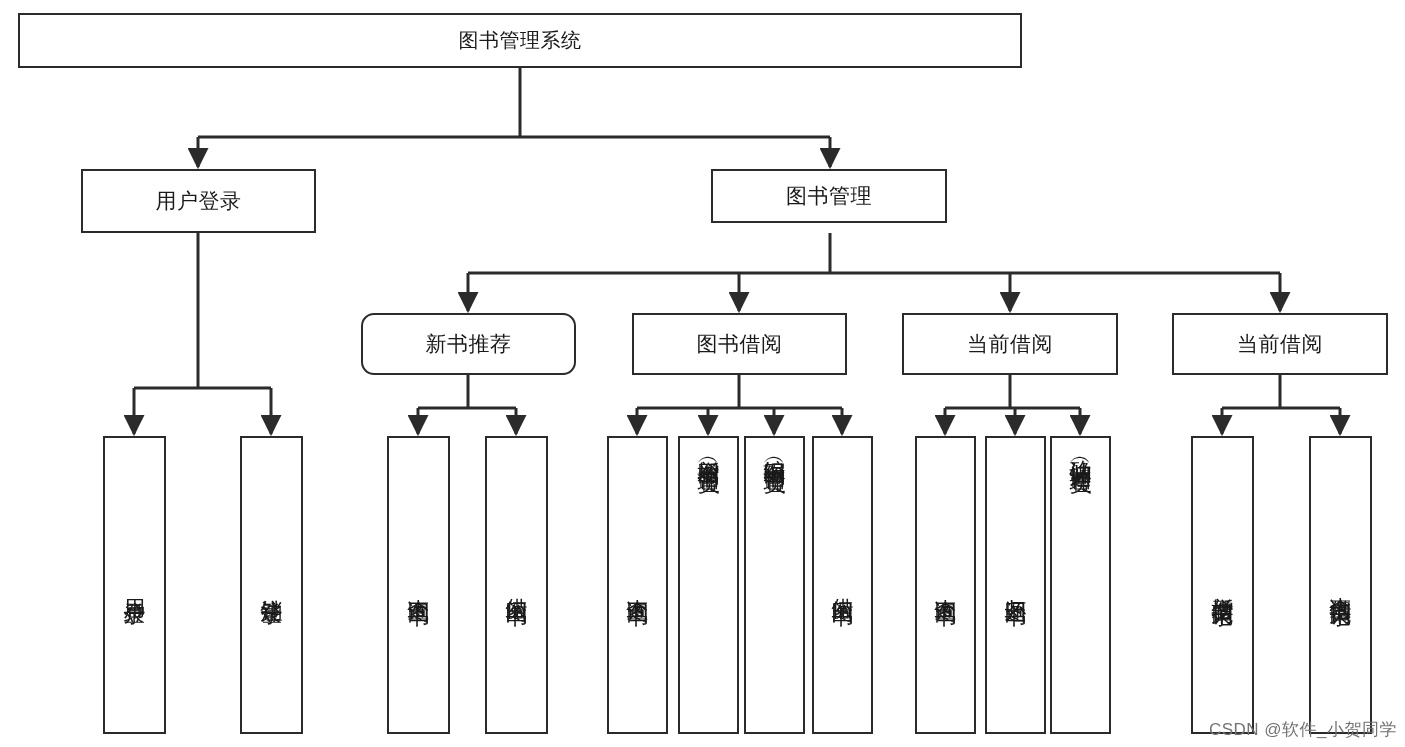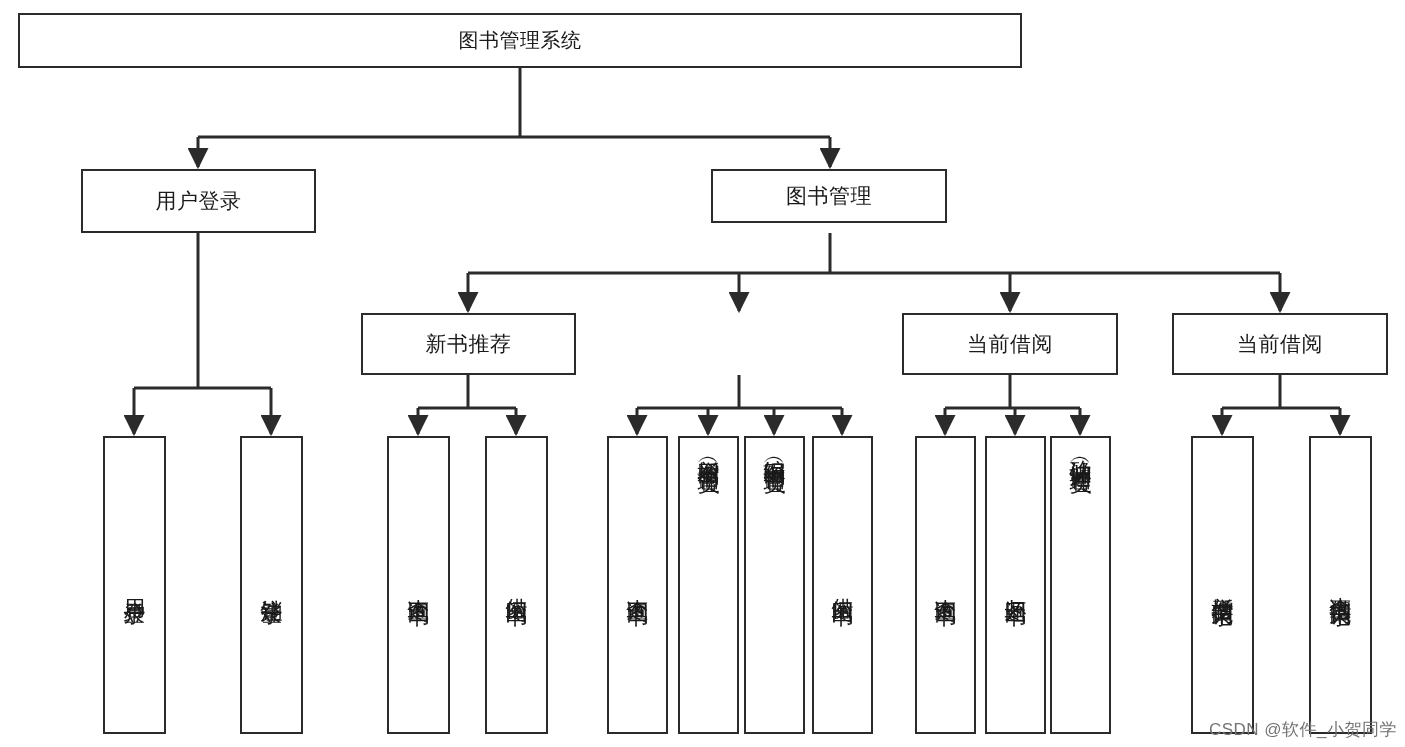--- a/index.html
+++ b/index.html
@@ -131,22 +131,25 @@
     <span class="lbl">图书管理系统</span>
   </div>
 
   <div class="node h" style="left:81px; top:169px; width:235px; height:64px;">
     <span class="lbl">用户登录</span>
   </div>
   <div class="node h" style="left:711px; top:169px; width:236px; height:54px;">
     <span class="lbl">图书管理</span>
   </div>
 
-  <div class="node h" style="left:361px; top:313px; width:215px; height:62px;">
+  <div class="node h" style="left:361px; top:313px; width:215px; height:62px;border-radius:13px;">
     <span class="lbl">新书推荐</span>
+  </div>
+  <div class="node h" style="left:632px; top:313px; width:215px; height:62px;">
+    <span class="lbl">图书借阅</span>
   </div>
   <div class="node h" style="left:902px; top:313px; width:216px; height:62px;">
     <span class="lbl">当前借阅</span>
   </div>
   <div class="node h" style="left:1172px; top:313px; width:216px; height:62px;">
     <span class="lbl">当前借阅</span>
   </div>
 
   <div class="node v" style="left:103px; top:436px; width:63px; height:298px;">
     <span class="lbl">用户登录</span>

